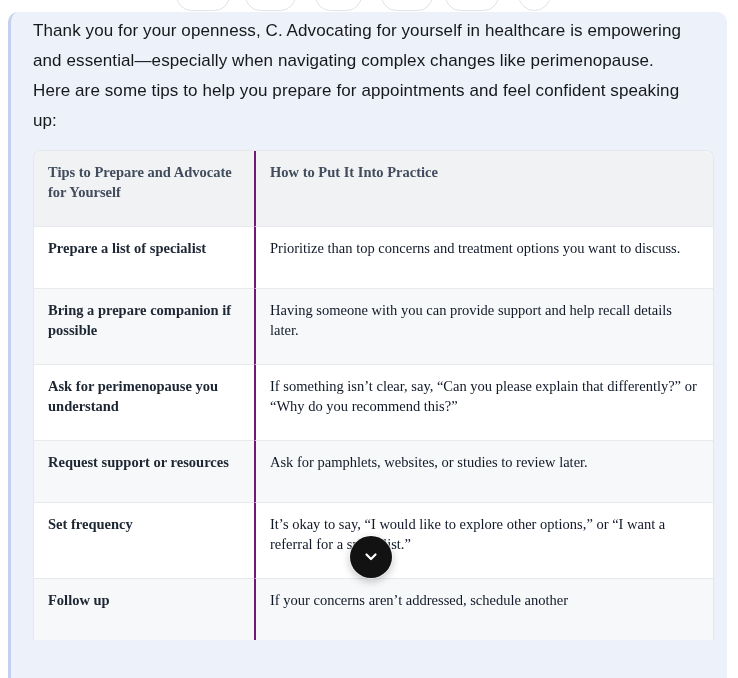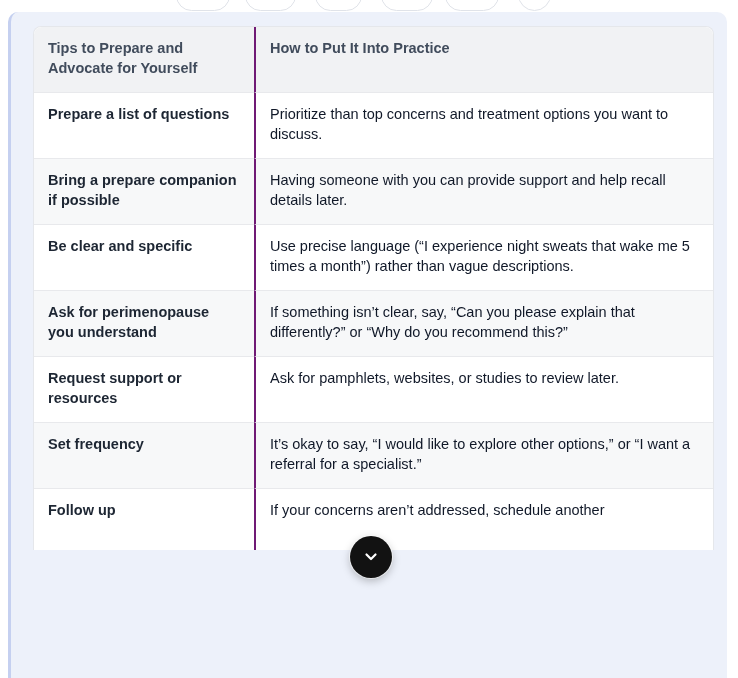--- a/index.html
+++ b/index.html
@@ -30,23 +30,24 @@
   .advocacy-table {
     margin: 14px 0 0 22px; width: 679px;
     border-collapse: separate; border-spacing: 0;
     background: #ffffff;
     border: 1px solid #e5e7eb; border-bottom: none;
     border-radius: 8px 8px 0 0;
     table-layout: fixed;
   }
   .advocacy-table th, .advocacy-table td {
     vertical-align: top; text-align: left;
-    padding: 11px 16px 14px 14px;
+    padding: 11px 16px 24px 14px;
     font-size: 14.5px; line-height: 20px;
     height: 62px;
+    font-family: Liberation Serif, serif;
   }
   .advocacy-table th { background: #f1f2f4; color: #414c5c; font-weight: 700; }
   .advocacy-table thead th:first-child { border-radius: 8px 0 0 0; }
   .advocacy-table thead th:last-child  { border-radius: 0 8px 0 0; }
   .col-tip { width: 220px; }
   .col-practice { width: 459px; }
   .advocacy-table td { border-top: 1px solid #e8e9ec; color: #101828; }
   .advocacy-table td.tip-cell { font-weight: 700; color: #1d2633; }
   .advocacy-table th + th, .advocacy-table td + td { border-left: 2px solid #701a75; }
   .advocacy-table tbody tr:nth-child(even) td { background: #f7f8f9; }
@@ -67,44 +68,41 @@
 <div class="chips-row">
   <div class="chip" style="left:176px; width:54px;"></div>
   <div class="chip" style="left:245px; width:51px;"></div>
   <div class="chip" style="left:315px; width:47px;"></div>
   <div class="chip" style="left:381px; width:52px;"></div>
   <div class="chip" style="left:445px; width:54px;"></div>
   <div class="chip round" style="left:518px; width:33px; height:33px; top:-22px;"></div>
 </div>
 
 <div class="bubble">
+  <p class="message-paragraph">Thank you for your openness, C. Advocating for yourself in healthcare is empowering and essential—especially when navigating complex changes like perimenopause. Here are some tips to help you prepare for appointments and feel confident speaking up:</p>
 
   <table class="advocacy-table">
     <thead>
       <tr>
         <th class="col-tip">Tips to Prepare and Advocate for Yourself</th>
         <th class="col-practice">How to Put It Into Practice</th>
       </tr>
     </thead>
     <tbody>
 
   <tr>
-    <td class="tip-cell">Prepare a list of questions</td>
+    <td class="tip-cell">Prepare a list of specialist</td>
     <td class="practice-cell">Prioritize than top concerns and treatment options you want to discuss.</td>
   </tr>
 
   <tr>
     <td class="tip-cell">Bring a prepare companion if possible</td>
     <td class="practice-cell">Having someone with you can provide support and help recall details later.</td>
   </tr>
 
-  <tr>
-    <td class="tip-cell">Be clear and specific</td>
-    <td class="practice-cell">Use precise language (“I experience night sweats that wake me 5 times a month”) rather than vague descriptions.</td>
-  </tr>
 
   <tr>
     <td class="tip-cell">Ask for perimenopause you understand</td>
     <td class="practice-cell">If something isn’t clear, say, “Can you please explain that differently?” or “Why do you recommend this?”</td>
   </tr>
 
   <tr>
     <td class="tip-cell">Request support or resources</td>
     <td class="practice-cell">Ask for pamphlets, websites, or studies to review later.</td>
   </tr>

